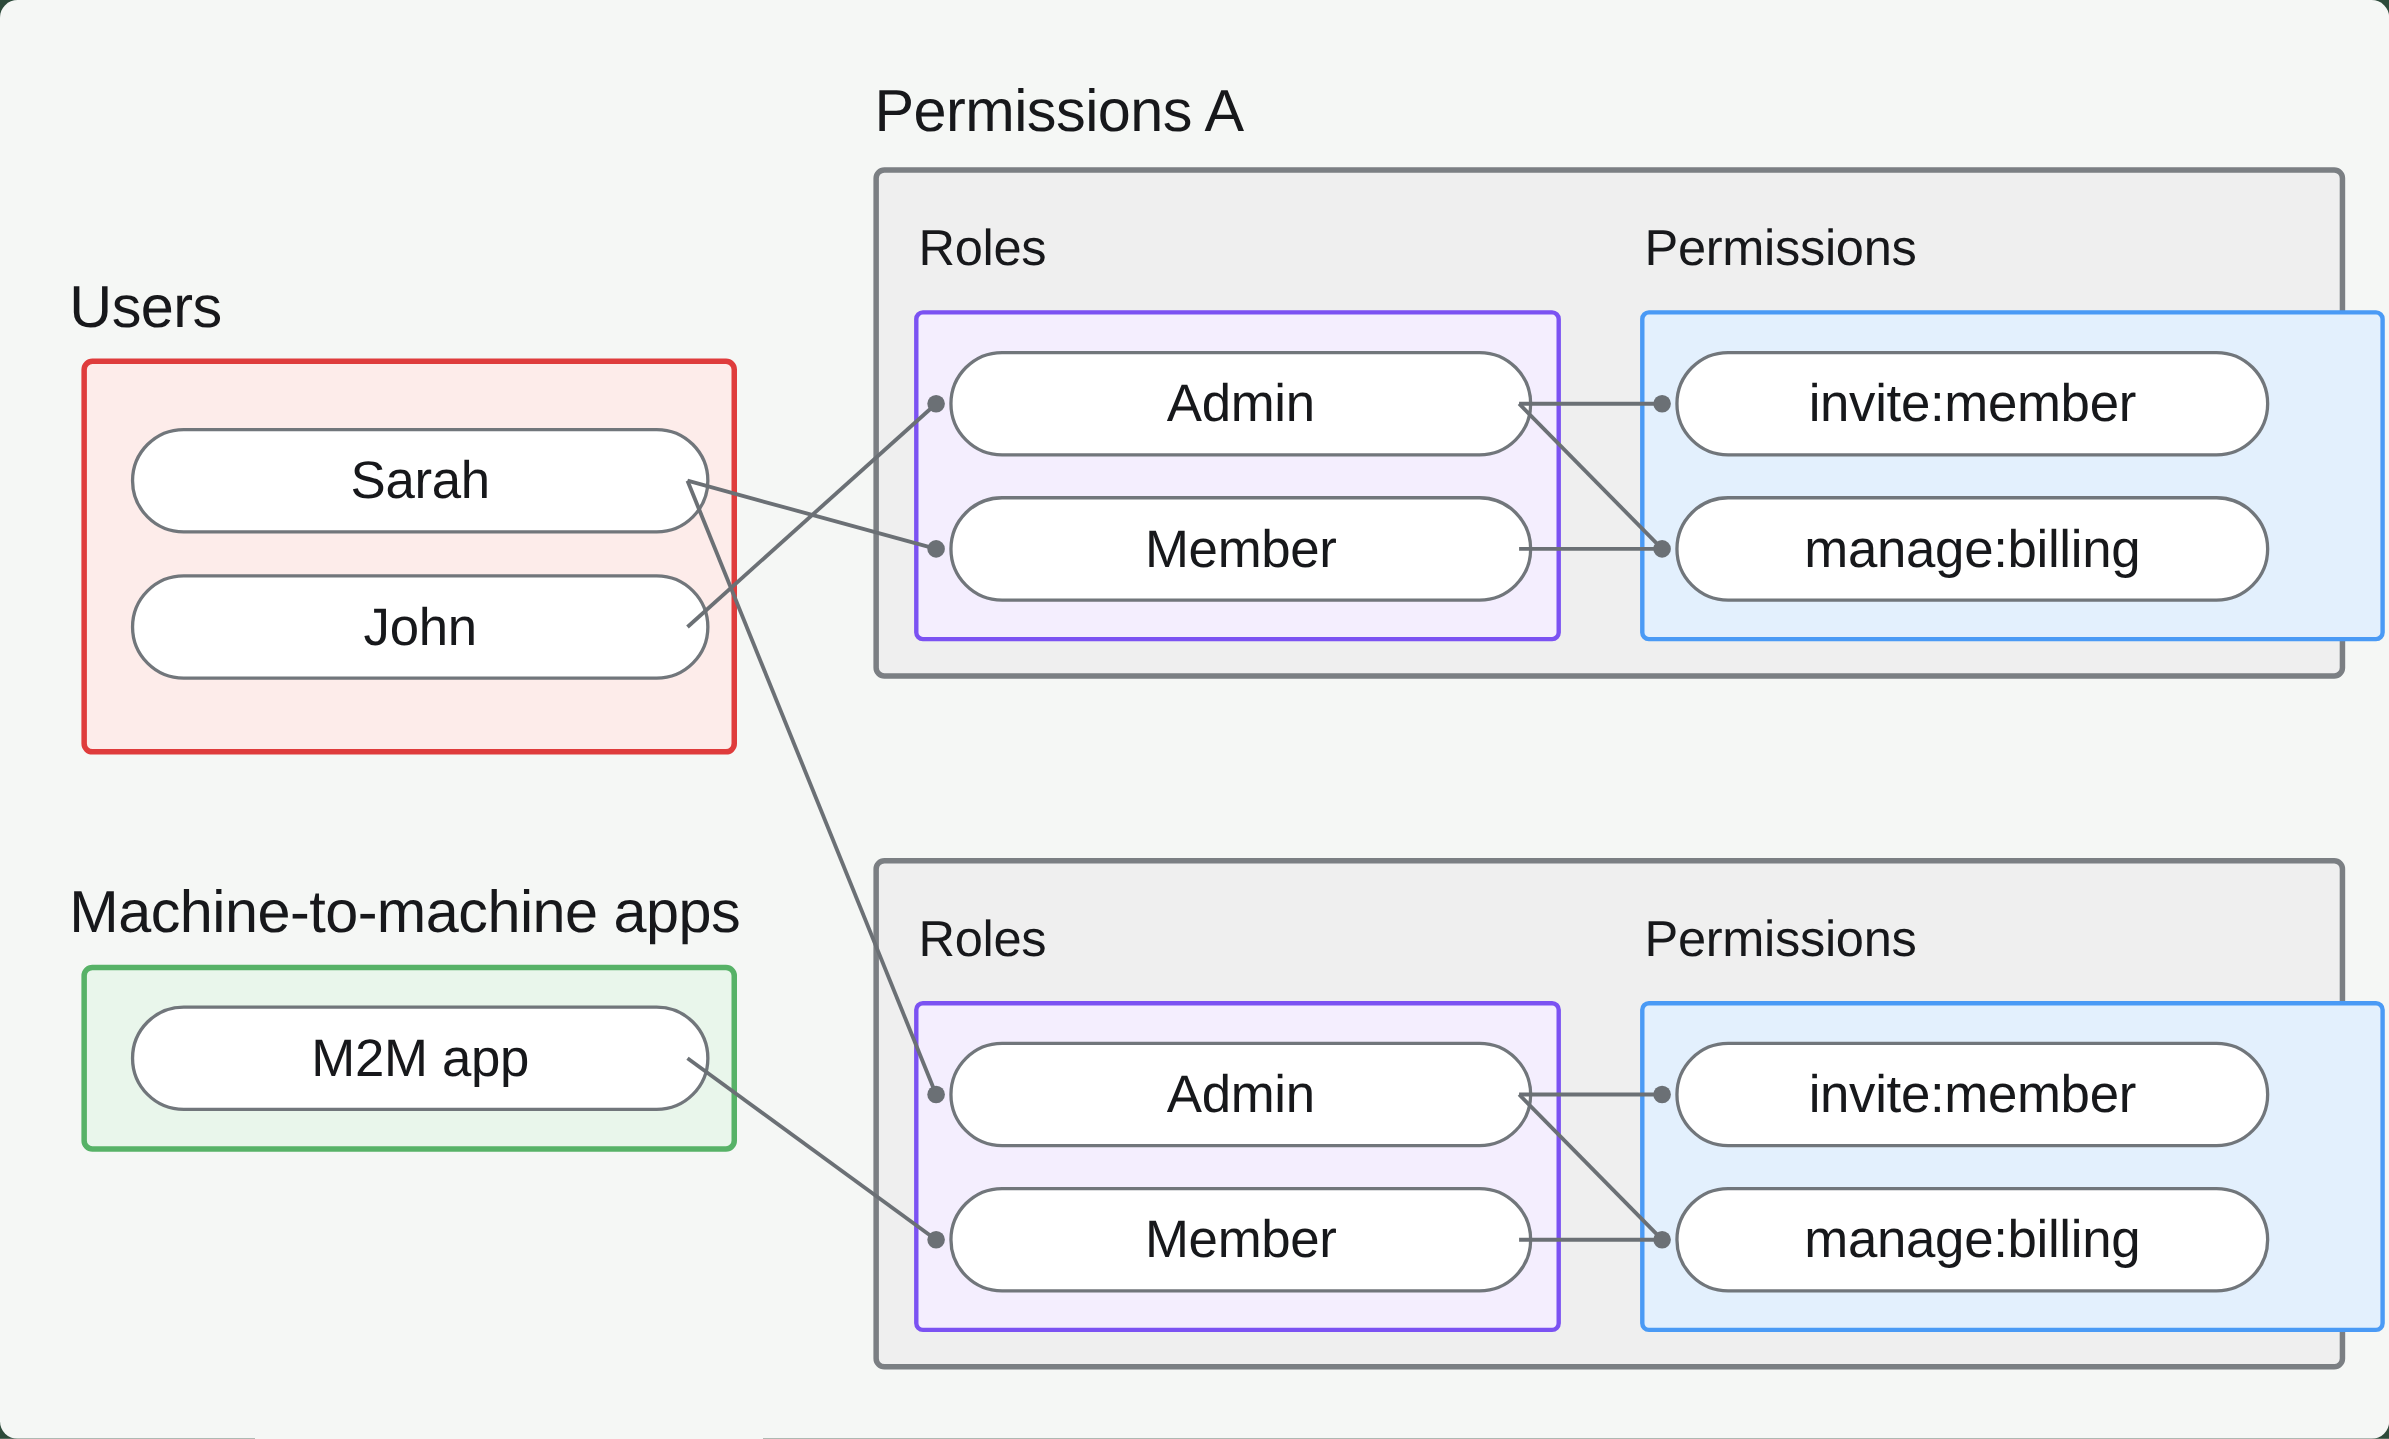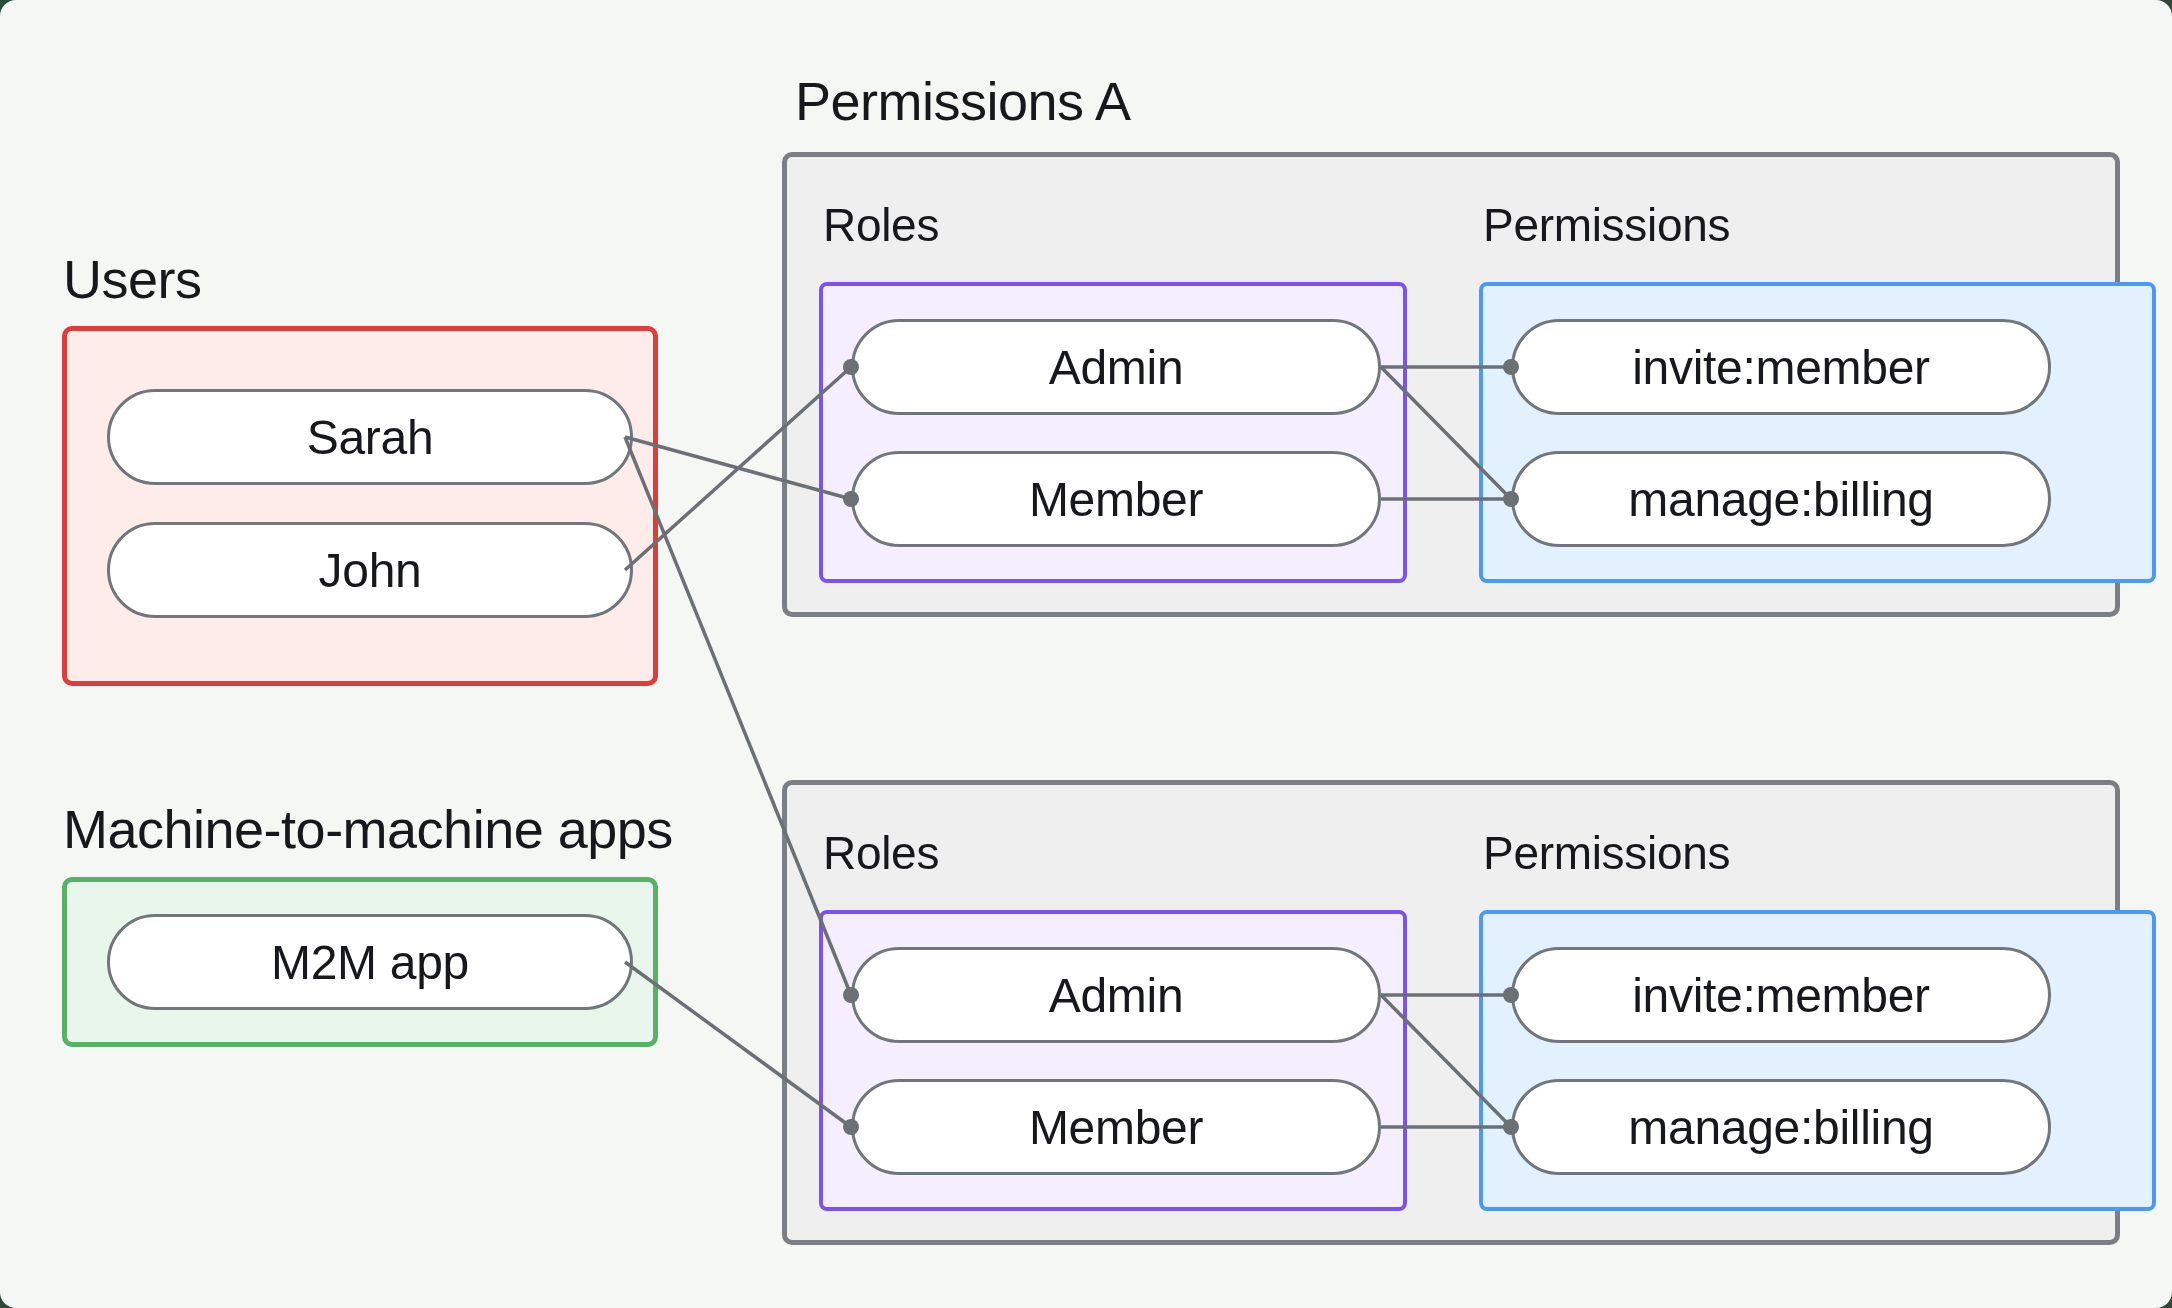--- a/index.html
+++ b/index.html
@@ -20,21 +20,21 @@
     background:var(--page-bg);border-radius:16px;overflow:hidden;
   }
   .outer-label{
     position:absolute;font-size:54px;line-height:1.18;color:var(--text);
     letter-spacing:-0.5px;white-space:nowrap;
   }
   .inner-label{
     position:absolute;font-size:46px;line-height:1.15;color:var(--text);
     letter-spacing:-0.3px;white-space:nowrap;
   }
-  .gbox{position:absolute;border-radius:10px;}
+  .gbox{position:absolute;border-radius:10px;margin-left:12px;}
   .users-box{left:62px;top:326px;width:596px;height:360px;
     background:var(--users-bg);border:5px solid var(--users-border);}
   .m2m-box{left:62px;top:877px;width:596px;height:170px;
     background:var(--m2m-bg);border:5px solid var(--m2m-border);}
   .org-box{left:782px;width:1338px;height:465px;
     background:var(--org-bg);border:5px solid var(--org-border);border-radius:10px;}
   .org-a{top:152px;}
   .org-b{top:780px;}
   .sub-box{position:absolute;top:125px;width:588px;height:301px;border-radius:8px;}
   .roles-box{left:32px;background:var(--roles-bg);border:4px solid var(--roles-border);}

